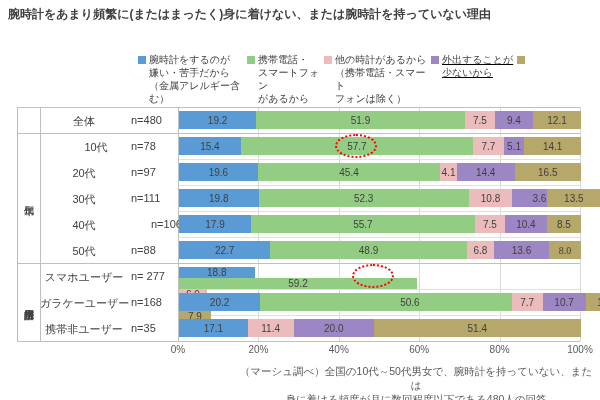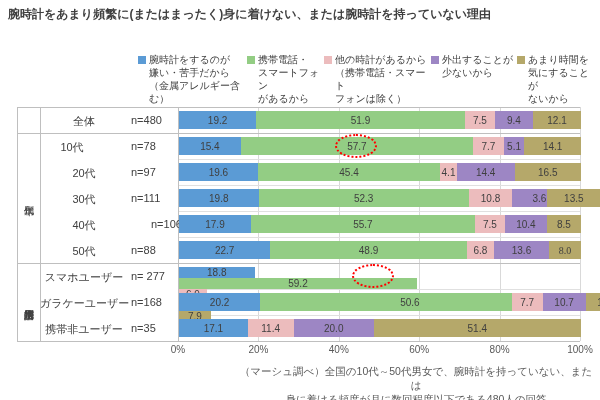--- a/index.html
+++ b/index.html
@@ -50,34 +50,29 @@
         </div>
       </div>
       <div class="legend-item" style="width: 107px;">
         <div class="swatch" style="background: rgb(236, 188, 189);"></div>
         <div class="legend-text">
           <div class="">他の時計があるから</div>
           <div class="">（携帯電話・スマート</div>
           <div class="">フォンは除く）</div>
         </div>
       </div>
-      <div class="legend-item" style="width: 86px;">
+      <div class="legend-item" style="width: 86px; text-decoration: underline;">
         <div class="swatch" style="background: rgb(157, 134, 196);"></div>
         <div class="legend-text">
           <div class="">外出することが</div>
           <div class="">少ないから</div>
         </div>
       </div>
       <div class="legend-item" style="width: 80px;">
         <div class="swatch" style="background: rgb(181, 168, 106);"></div>
-        <div class="legend-text">
-          <div class="">あまり時間を</div>
-          <div class="">気にすることが</div>
-          <div class="">ないから</div>
-        </div>
       </div>
     </div>
   <div id="plot">
       <div class="gridline" style="left: 178px; top: 107px; height: 234px;"></div>
       <div class="xtick" style="left: 178px; top: 344px;">0%</div>
       <div class="gridline" style="left: 258.4px; top: 107px; height: 234px;"></div>
       <div class="xtick" style="left: 258.4px; top: 344px;">20%</div>
       <div class="gridline" style="left: 338.8px; top: 107px; height: 234px;"></div>
       <div class="xtick" style="left: 338.8px; top: 344px;">40%</div>
       <div class="gridline" style="left: 419.2px; top: 107px; height: 234px;"></div>
@@ -105,21 +100,21 @@
       <div class="group-label" style="left: 17px; width: 23px; top: 263px; height: 78px;">使用携帯電話別</div>
       <div class="cat" style="left: 40px; top: 114px;">全体</div>
       <div class="nval" style="left: 131px; top: 114px;">n=480</div>
       <div class="bar" style="left: 179px; top: 111px;">
         <div class="seg" style="width: 77.184px; background: rgb(91, 155, 213);">19.2</div>
         <div class="seg" style="width: 208.638px; background: rgb(147, 205, 132);">51.9</div>
         <div class="seg" style="width: 30.15px; background: rgb(236, 188, 189);">7.5</div>
         <div class="seg" style="width: 37.788px; background: rgb(157, 134, 196);">9.4</div>
         <div class="seg" style="width: 48.642px; background: rgb(181, 168, 106);">12.1</div>
       </div>
-      <div class="cat" style="left: 28px; top: 140px;">10代</div>
+      <div class="cat" style="left: 52px; top: 140px;">10代</div>
       <div class="nval" style="left: 131px; top: 140px;">n=78</div>
       <div class="bar" style="left: 179px; top: 137px;">
         <div class="seg" style="width: 61.908px; background: rgb(91, 155, 213);">15.4</div>
         <div class="seg" style="width: 231.954px; background: rgb(147, 205, 132);">57.7</div>
         <div class="seg" style="width: 30.954px; background: rgb(236, 188, 189);">7.7</div>
         <div class="seg" style="width: 20.502px; background: rgb(157, 134, 196);">5.1</div>
         <div class="seg" style="width: 56.682px; background: rgb(181, 168, 106);">14.1</div>
       </div>
       <div class="ellipse" style="left: 334.885px; top: 134px; width: 38px; height: 20px;"></div>
       <div class="cat" style="left: 40px; top: 166px;">20代</div>

